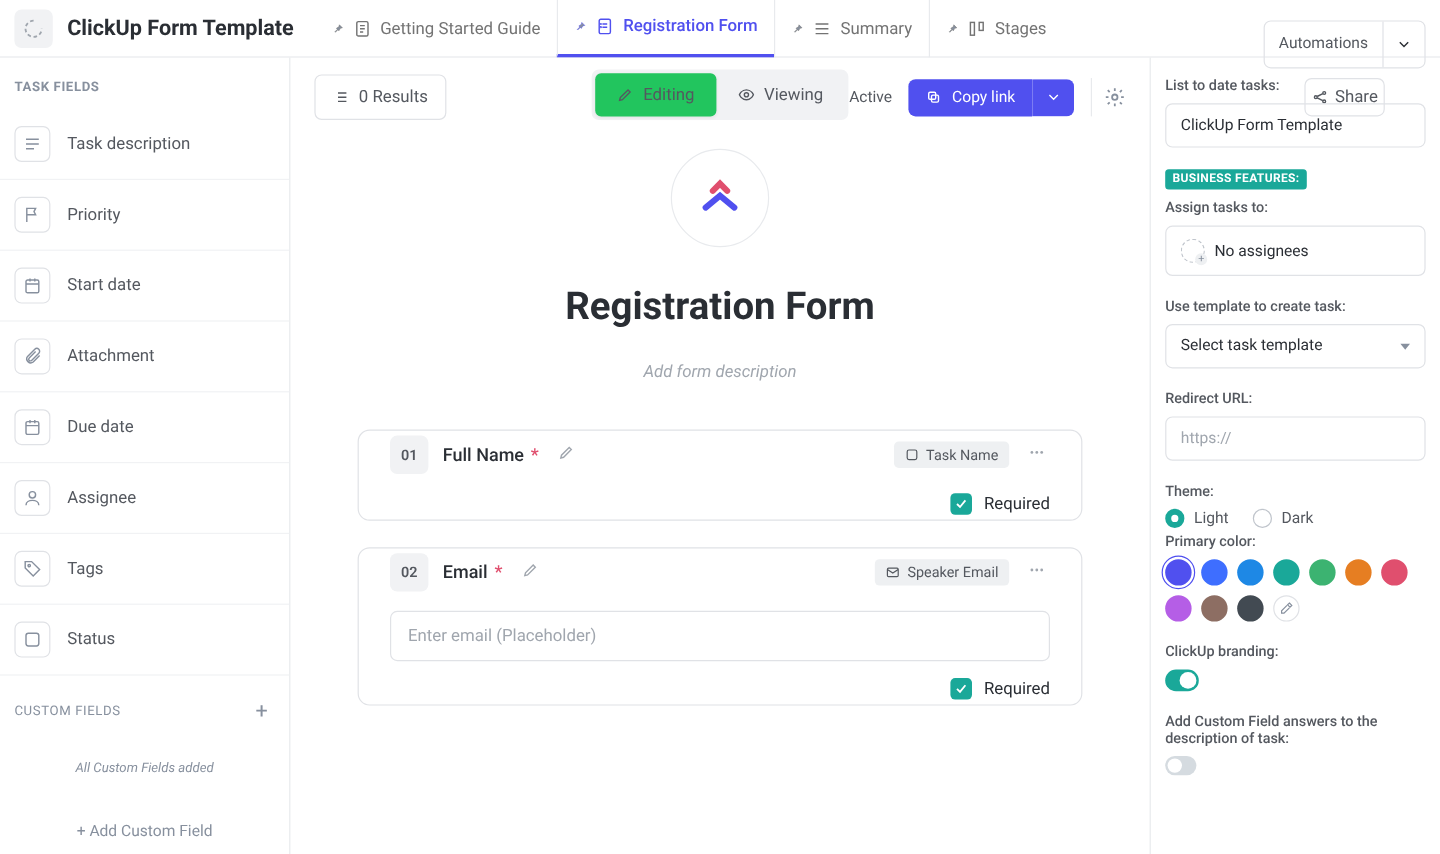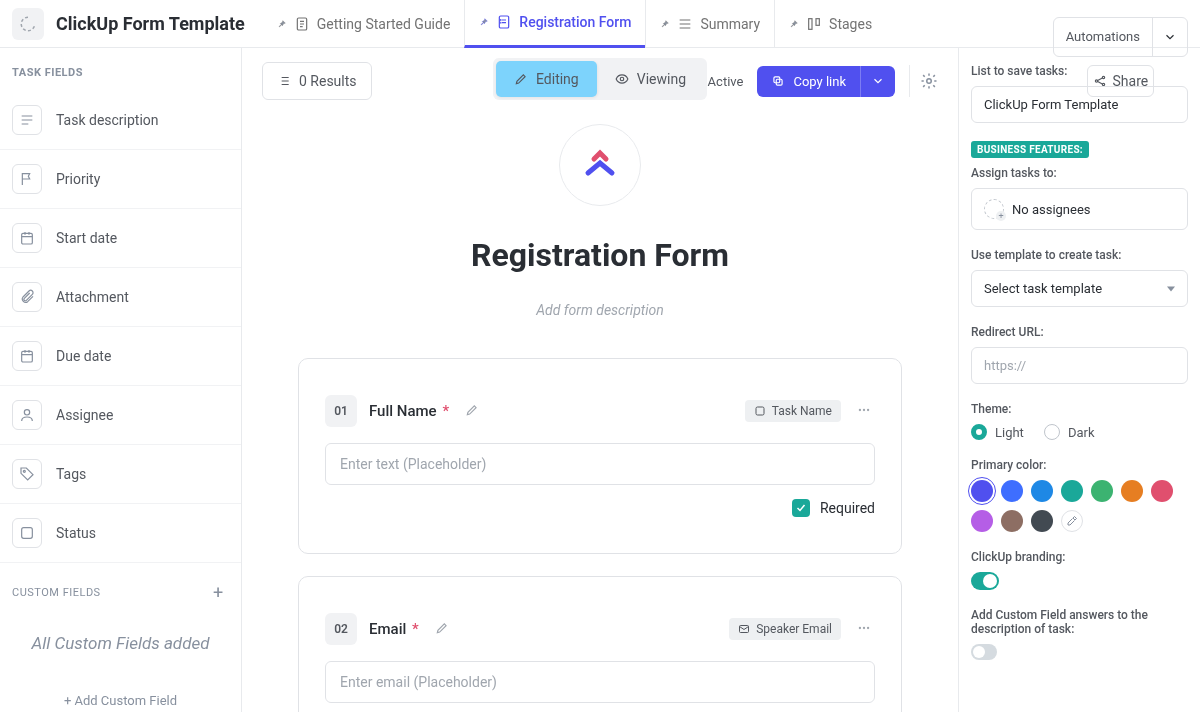--- a/index.html
+++ b/index.html
@@ -30,48 +30,48 @@
     
     .sidebar { width: 242px; border-right: 1px solid #e8eaed; display: flex; flex-direction: column; }
     .sidebar-header { font-size: 11px; font-weight: 700; color: #87909e; letter-spacing: 0.5px; padding: 18px 12px 12px; }
     .field-item { display: flex; align-items: center; gap: 14px; padding: 14px 12px; border-bottom: 1px solid #f1f2f4; cursor: grab; }
     .field-icon { width: 30px; height: 30px; border: 1px solid #e0e2e6; border-radius: 6px; display: flex; align-items: center; justify-content: center; color: #87909e; }
     .field-icon svg { width: 16px; height: 16px; stroke: currentColor; fill: none; stroke-width: 1.8; }
     .field-label { color: #54585f; font-size: 14px; }
     .cf-header { display: flex; align-items: center; justify-content: space-between; padding: 18px 12px 0px; }
     .cf-title { font-size: 11px; font-weight: 400; color: #87909e; letter-spacing: 0.5px; }
     .cf-add { width: 22px; height: 22px; display: flex; align-items: center; justify-content: center; color: #87909e; cursor: pointer; font-size: 18px; }
-    .cf-empty { text-align: center; color: #87909e; font-style: italic; font-size: 17px; padding: 30px 12px 0; }
+    .cf-empty { text-align: center; color: #87909e; font-style: italic; font-size: 11px; padding: 30px 12px 0; }
     .cf-add-btn { text-align: center; color: #87909e; font-size: 13px; padding: 40px 12px; cursor: pointer; }
 
     
     .center { flex: 1; position: relative; overflow-y: auto; }
     .toolbar { display: flex; align-items: center; justify-content: space-between; padding: 14px 20px; }
     .results-pill { display: flex; align-items: center; gap: 8px; border: 1px solid #e0e2e6; border-radius: 6px; padding: 10px 14px; color: #54585f; cursor: pointer; }
     .center-seg { position: absolute; left: 50%; transform: translateX(-50%); top: 10px; display: flex; background: #f1f2f4; border-radius: 6px; padding: 3px; }
     .seg-btn { display: flex; align-items: center; gap: 8px; padding: 10px 18px; border-radius: 5px; cursor: pointer; color: #54585f; }
-    .seg-btn.active { background: #7dd3fc; box-shadow: 0 1px 3px rgba(0,0,0,0.06); }
+    .seg-btn.active { background: #22c55e; box-shadow: 0 1px 3px rgba(0,0,0,0.06); }
     .toolbar-right { display: flex; align-items: center; gap: 14px; }
     .toggle { width: 26px; height: 16px; background: #5050ef; border-radius: 10px; position: relative; cursor: pointer; }
     .toggle::after { content: ""; width: 12px; height: 12px; background: #fff; border-radius: 50%; position: absolute; top: 2px; right: 2px; }
     .toggle.off { background: #d5dbe0; }
     .toggle.off::after { right: auto; left: 2px; }
     .toggle.teal { background: #1aa899; width: 28px; height: 18px; }
     .toggle.teal::after { width: 14px; height: 14px; }
     .toggle-lbl { font-size: 13px; color: #54585f; }
     .copy-group { display: flex; }
     .copy-btn { display: flex; align-items: center; gap: 8px; background: #5050ef; color: #fff; padding: 8px 14px; border-radius: 6px 0 0 6px; cursor: pointer; font-size: 13px; }
     .copy-chev { background: #5050ef; border-left: 1px solid rgba(255,255,255,0.25); padding: 8px 10px; border-radius: 0 6px 6px 0; color: #fff; cursor: pointer; display: flex; align-items: center; }
     .gear-btn { color: #87909e; cursor: pointer; display: flex; padding-left: 10px; border-left: 1px solid #e8eaed; height: 32px; align-items: center; }
 
     .form-canvas { padding: 10px 56px 40px; }
     .form-logo { width: 82px; height: 82px; border: 1px solid #e8eaed; border-radius: 50%; margin: 0 auto 30px; display: flex; align-items: center; justify-content: center; }
     .form-title { font-size: 32px; font-weight: 700; text-align: center; margin-bottom: 28px; }
     .form-desc { text-align: center; color: #a0a6ae; font-size: 14px; margin-bottom: 40px; cursor: text; font-style: italic; }
-    .question { border: 1px solid #e0e2e6; border-radius: 10px; padding: 36px 26px; margin-bottom: 22px; }
+    .question { border: 1px solid #e0e2e6; border-radius: 10px; padding: 4px 26px; margin-bottom: 22px; }
     .q-head { display: flex; align-items: center; gap: 12px; margin-bottom: 16px; }
     .q-num { width: 32px; height: 32px; background: #f1f2f4; border-radius: 6px; display: flex; align-items: center; justify-content: center; font-size: 12px; font-weight: 600; color: #54585f; }
     .q-title { font-size: 15px; font-weight: 500; color: #2a2e34; }
     .q-req { color: #e04f6e; margin-left: 2px; }
     .q-edit { color: #a0a6ae; cursor: pointer; margin-left: 4px; }
     .q-spacer { flex: 1; }
     .q-badge { display: flex; align-items: center; gap: 6px; background: #eef0f2; border-radius: 4px; padding: 4px 9px; font-size: 12px; color: #54585f; }
     .q-more { color: #a0a6ae; cursor: pointer; padding: 4px; }
     .q-input { width: 100%; border: 1px solid #e0e2e6; border-radius: 6px; padding: 12px 14px; font-size: 14px; color: #a0a6ae; margin-bottom: 14px; cursor: text; }
     .q-foot { display: flex; justify-content: flex-end; align-items: center; gap: 10px; }
@@ -81,21 +81,21 @@
     .panel { width: 242px; border-left: 1px solid #e8eaed; padding: 16px 12px; font-size: 13px; color: #54585f; overflow-y: auto; }
     .panel .lbl { font-weight: 500; margin-bottom: 8px; font-size: 12px; }
     .panel .box { border: 1px solid #e0e2e6; border-radius: 6px; padding: 10px 12px; margin-bottom: 18px; color: #2a2e34; display: flex; align-items: center; gap: 8px; cursor: pointer; }
     .panel .box.placeholder { color: #a0a6ae; }
     .biz-tag { background: #1aa899; color: #fff; font-size: 10px; font-weight: 700; padding: 3px 6px; border-radius: 3px; display: inline-block; margin-bottom: 8px; letter-spacing: 0.3px; }
     .assignee-box { display: flex; align-items: center; gap: 8px; }
     .assignee-avatar { width: 20px; height: 20px; border: 1px dashed #c0c5cc; border-radius: 50%; position: relative; }
     .assignee-avatar::after { content: "+"; position: absolute; right: -3px; bottom: -3px; width: 10px; height: 10px; font-size: 9px; background: #eef0f2; border-radius: 50%; display: flex; align-items: center; justify-content: center; color: #87909e; }
     .select-box { position: relative; }
     .select-box::after { content: ""; position: absolute; right: 12px; top: 50%; transform: translateY(-50%); border-left: 4px solid transparent; border-right: 4px solid transparent; border-top: 5px solid #87909e; }
-    .radio-row { display: flex; gap: 20px; margin-bottom: 18px; }
+    .radio-row { display: flex; gap: 20px; margin-bottom: 4px; }
     .radio-opt { display: flex; align-items: center; gap: 8px; cursor: pointer; }
     .radio { width: 16px; height: 16px; border-radius: 50%; border: 1px solid #c0c5cc; }
     .radio.sel { border: 5px solid #1aa899; }
     .swatches { display: flex; flex-wrap: wrap; gap: 8px; margin-bottom: 18px; }
     .swatch { width: 22px; height: 22px; border-radius: 50%; cursor: pointer; }
     .swatch.sel { outline: 1px solid #5050ef; outline-offset: 2px; }
     .swatch.picker { background: #fff; border: 1px solid #e0e2e6; }
     .toggle-row { margin-bottom: 18px; }
     
     svg.ico { width: 14px; height: 14px; stroke: currentColor; fill: none; stroke-width: 2; }
@@ -342,21 +342,20 @@
                 <rect x="4" y="4" width="16" height="16" rx="3"></rect>
               </svg>
             <span>Task Name</span>
           </div>
           <div class="q-more"><svg class="ico-f" viewBox="0 0 24 24">
                 <circle cx="5" cy="12" r="2"></circle>
                 <circle cx="12" cy="12" r="2"></circle>
                 <circle cx="19" cy="12" r="2"></circle>
               </svg></div>
         </div>
-        <div class="q-input">Enter text (Placeholder)</div>
         <div class="q-foot">
           <div class="check">
               <svg viewBox="0 0 24 24" width="12" height="12" stroke="#fff" fill="none" stroke-width="3">
                 <path d="M5 12l5 5 9-11"></path>
               </svg>
             </div>
           <span>Required</span>
         </div>
       </div>
 
@@ -389,21 +388,21 @@
               </svg>
             </div>
           <span>Required</span>
         </div>
       </div>
 
     </div>
   </div>
 
   <div class="panel">
-    <div class="lbl">List to save tasks:</div>
+    <div class="lbl">List to date tasks:</div>
     <div class="box">ClickUp Form Template</div>
 
     <div class="biz-tag">BUSINESS FEATURES:</div>
     <div class="lbl">Assign tasks to:</div>
     <div class="box assignee-box">
       <div class="assignee-avatar"></div>
       <span>No assignees</span>
     </div>
 
     <div class="lbl">Use template to create task:</div>

